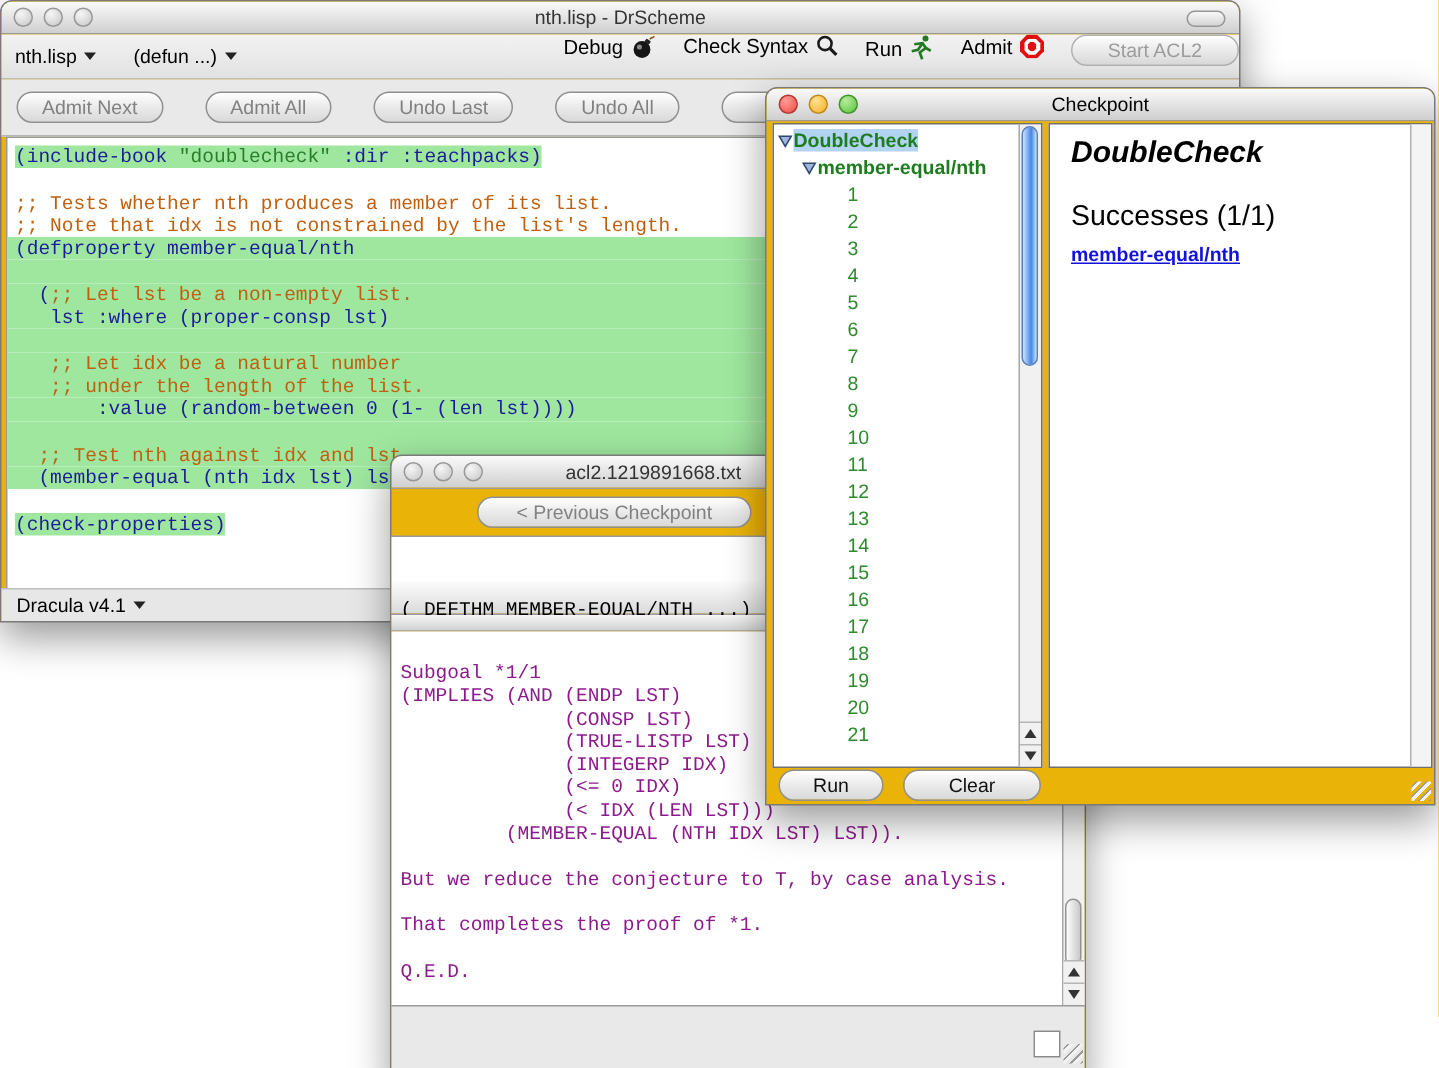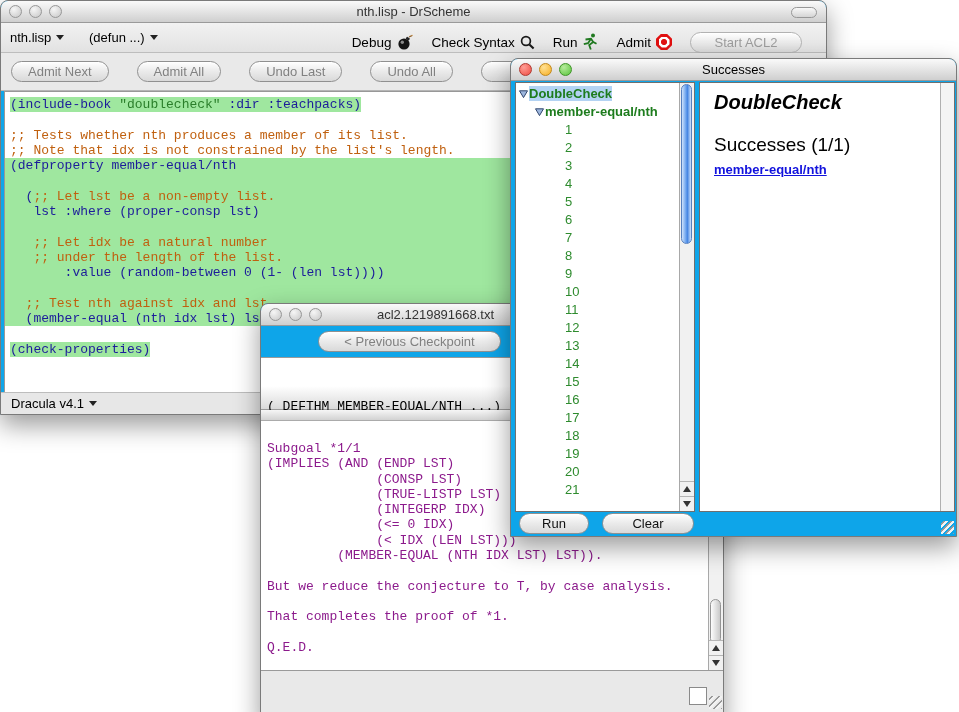--- a/index.html
+++ b/index.html
@@ -1,21 +1,21 @@
 <!DOCTYPE html>
 <html><head>
 <meta charset="utf-8">
 <style>
   * { box-sizing: border-box; margin: 0; padding: 0; }
   html,body { width:959px; height:712px; }
   body { position:relative; overflow:hidden; background:#fff;
          font-family:"Liberation Sans", sans-serif; }
 
   
-  .win { position:absolute; background:#0ea5e9; border:1px solid #7a7a7a;
+  .win { position:absolute; background:#eab308; border:1px solid #7a7a7a;
          border-radius:8px 8px 0 0; box-shadow:0 10px 26px rgba(0,0,0,.4); }
   .titlebar { position:absolute; left:0; right:0; top:0; height:22px;
               background:linear-gradient(#fafafa,#cfcfcf);
               border-bottom:1px solid #9a9a9a; border-radius:7px 7px 0 0; }
   .title { position:absolute; top:3px; width:100%; text-align:center;
            font-size:13px; color:#333; white-space:nowrap; }
   .lights { position:absolute; left:8px; top:4px; display:flex; gap:7px; }
   .light { width:13px; height:13px; border-radius:50%; }
   .light.off { background:radial-gradient(circle at 35% 30%, #f6f6f6, #c6c6c6);
                border:1px solid #979797; }
@@ -41,22 +41,22 @@
                 border-left:4px solid transparent; border-right:4px solid transparent;
                 border-top:5px solid #222; }
 
   
   #w1 { left:0; top:0; width:827px; height:415px; z-index:1; }
   #w1 .menurow { position:absolute; left:0; right:0; top:22px; height:30px;
                  background:linear-gradient(#f2f2f2,#e2e2e2); border-bottom:1px solid #bdbdbd; }
   .mi { display:flex; align-items:center; font-size:13px; color:#000; }
   #file-menu  { position:absolute; left:9px;  top:7px; }
   #defun-menu { position:absolute; left:88px; top:7px; }
-  #actions { position:absolute; right:24px; top:0; height:38px;
-             display:flex; align-items:center; gap:18px; }
+  #actions { position:absolute; right:0; top:0; height:38px;
+             display:flex; align-items:flex-start; gap:18px; }
   .act { display:flex; align-items:center; gap:5px; font-size:13.5px; color:#000; }
 
   .octagon { position:relative; width:16px; height:16px; }
   .octagon .o1,.octagon .o2,.octagon .o3 { position:absolute;
       clip-path:polygon(30% 0,70% 0,100% 30%,100% 70%,70% 100%,30% 100%,0 70%,0 30%); }
   .octagon .o1 { inset:0; background:#e01010; }
   .octagon .o2 { inset:2.5px; background:#fff; }
   .octagon .o3 { inset:5px; background:#e01010; }
 
   #toolbar2 { position:absolute; left:0; right:0; top:52px; height:38px;
@@ -303,21 +303,21 @@
   <div class="grip" style="right:1px; top:392px;"></div>
 </div>
 
 <div class="win" id="w3">
   <div class="titlebar">
     <div class="lights">
       <div class="light red"></div>
       <div class="light yellow"></div>
       <div class="light green"></div>
     </div>
-    <div class="title">Successes</div>
+    <div class="title">Checkpoint</div>
   </div>
 
   <div id="tree-panel">
     <div class="trow tgreen tbold" id="tree-root">
       <svg class="disc" width="11" height="10" viewBox="0 0 11 10">
         <path d="M1.5 1.8 L9.5 1.8 L5.5 8.6 Z" fill="#9db6dd" stroke="#30466e" stroke-width="1"></path>
       </svg>
       <span class="sel">DoubleCheck</span>
     </div>
     <div class="trow tgreen tbold" id="tree-suite">

